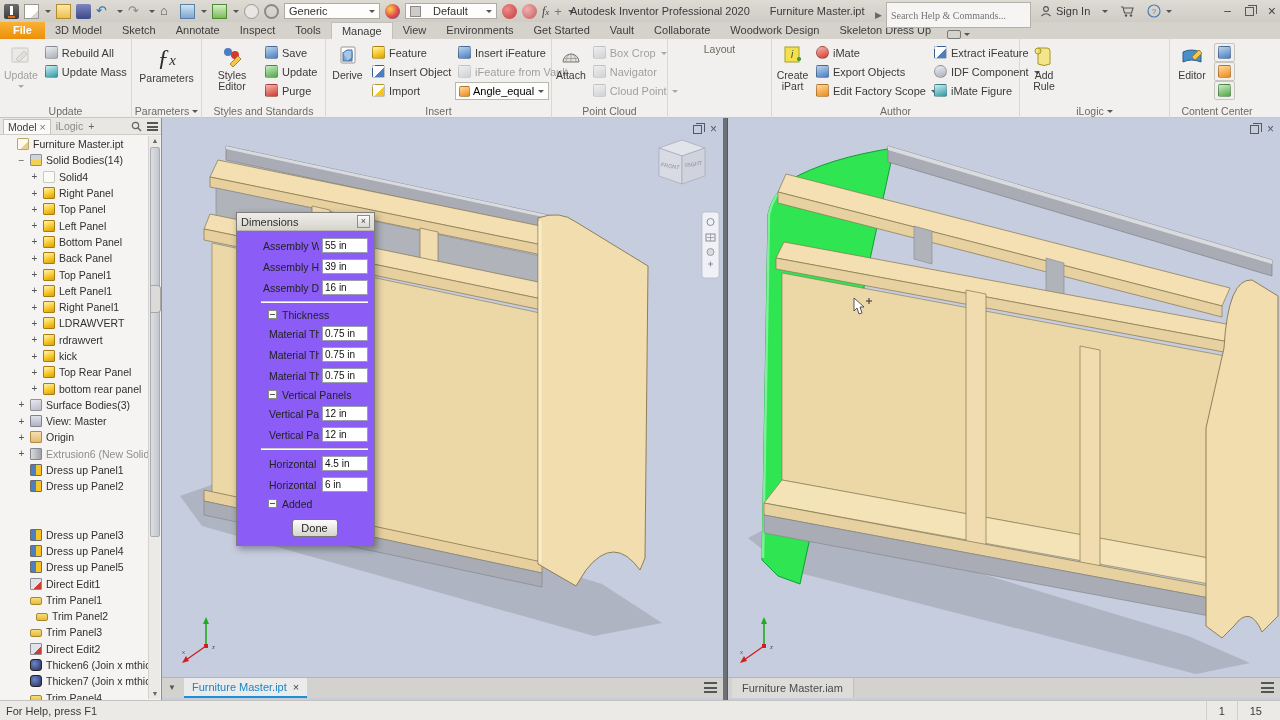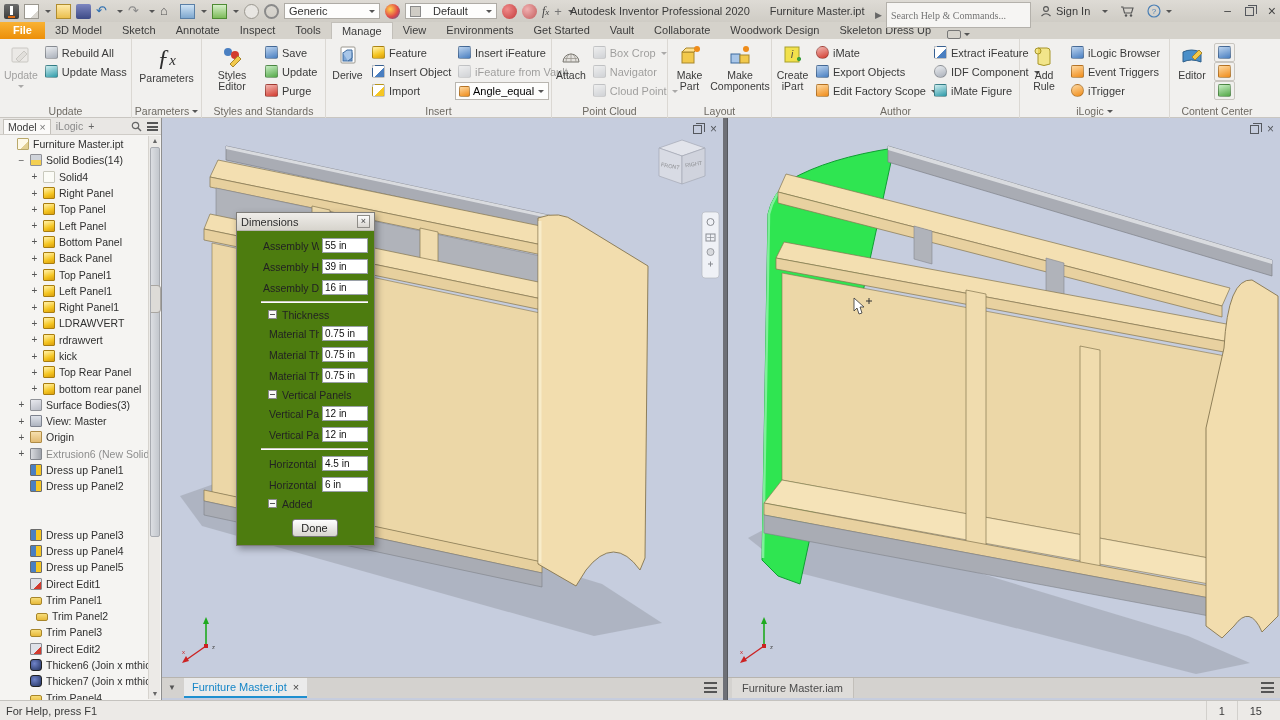--- a/index.html
+++ b/index.html
@@ -75,21 +75,21 @@
   #vp-divider{position:absolute;left:723px;top:118px;width:4px;height:582px;background:#6e7077;z-index:12}
   .vtabbar{position:absolute;left:0;bottom:2px;width:100%;height:21px;background:#d4d2cf;border-top:1px solid #b7b4af;display:flex;align-items:flex-end;font-size:11px}
   .doc-tab-active{height:20px;background:#ebebeb;color:#1586c8;display:flex;align-items:center;gap:6px;padding:0 8px;border-bottom:2px solid #1e8fd0;margin-left:22px}
   .doc-tab-inactive{height:20px;background:#dedcd9;color:#4a4a4a;display:flex;align-items:center;padding:0 10px;margin-left:4px;border-right:1px solid #c2bfba}
   .hamburger{position:absolute;right:6px;bottom:5px;width:13px;height:11px;border-top:2px solid #555;border-bottom:2px solid #555}
   .hamburger:before{content:"";display:block;margin-top:2.5px;border-top:2px solid #555}
   .wctl{position:absolute;top:4px;display:flex;gap:8px;align-items:center;color:#55585e;font-size:12px;z-index:5}
   .resticon{width:9px;height:9px;border:1px solid #55585e;position:relative;background:transparent}
   .resticon:before{content:"";position:absolute;left:2px;top:-3px;width:8px;height:8px;border:1px solid #55585e;border-bottom:none;border-left:none}
   
-  #dlg{position:absolute;left:236px;top:212px;width:139px;background:#4d7c0f;border:1px solid #7f7d79;box-shadow:2px 3px 7px rgba(0,0,0,.35);z-index:30}
+  #dlg{position:absolute;left:236px;top:212px;width:139px;background:#8b5cf6;border:1px solid #7f7d79;box-shadow:2px 3px 7px rgba(0,0,0,.35);z-index:30}
   #dlg-title{height:18px;background:linear-gradient(#efede9,#d7d4cd);border-bottom:1px solid #b9b6b0;display:flex;align-items:center;padding:0 4px;font-size:11px;color:#2e2e2e}
   #dlg-close{margin-left:auto;width:13px;height:13px;background:linear-gradient(#fdfdfd,#d9d6d0);border:1px solid #8f8d88;font-size:9px;line-height:11px;text-align:center;color:#444}
   #dlg-body{padding:4px 6px 5px 24px}
   .drow{display:flex;align-items:center;height:21px;gap:3px}
   .dlabel{flex:1;font-size:10.5px;color:#222;white-space:nowrap;overflow:hidden}
   .dinput{width:46px;height:15px;font-size:10px;border:1px solid #9aa0a8;padding:0 2px;background:#fff;color:#111;font-family:"Liberation Sans",sans-serif;flex:none}
   .dsec{display:flex;align-items:center;height:17px;gap:5px;padding-left:7px;font-size:10.5px;color:#222}
   .minusbox{width:9px;height:9px;border:1px solid #8a8a8a;background:#f8f8f6;position:relative;flex:none}
   .minusbox:before{content:"";position:absolute;left:1px;right:1px;top:3px;border-top:1px solid #555}
   .dhr{border-top:1px solid #cfccc6;border-bottom:1px solid #fff;margin:3px 0}
@@ -336,38 +336,20 @@
             <span class="ddarrow"></span>
           </div>
       </div>
     </div>
     <div class="rlabel">
         <span>Point Cloud</span>
       </div>
   </div>
 
   <div class="rgroup" style="width:104px">
-    <div class="rbody" style="justify-content:center;width:100%">
-      <div class="bbtn" style="width:42px">
-        <svg width="24" height="24" viewBox="0 0 24 24">
-            <rect x="4" y="8" width="12" height="11" fill="#f2c94c" stroke="#a8862a"></rect>
-            <path d="M4 8 l4-4 12 0 -4 4z" fill="#ffe08a" stroke="#a8862a"></path>
-            <circle cx="19" cy="5" r="3" fill="#ef8c1a"></circle>
-          </svg>
-        <span>Make Part</span>
-      </div>
-      <div class="bbtn" style="width:58px">
-        <svg width="24" height="24" viewBox="0 0 24 24">
-            <rect x="3" y="10" width="9" height="9" fill="#a8c6e8" stroke="#3d6a9e"></rect>
-            <rect x="12" y="11" width="9" height="8" fill="#f2c94c" stroke="#a8862a"></rect>
-            <circle cx="18" cy="5" r="3" fill="#ef8c1a"></circle>
-          </svg>
-        <span>Make Components</span>
-      </div>
-    </div>
     <div class="rlabel">
         <span>Layout</span>
       </div>
   </div>
 
   <div class="rgroup" style="width:248px">
     <div class="rbody">
       <div class="bbtn" style="width:46px">
         <svg width="24" height="24" viewBox="0 0 24 24">
             <rect x="4" y="3" width="14" height="15" fill="#f2e14c" stroke="#a8a02a"></rect>
@@ -413,34 +395,20 @@
   </div>
 
   <div class="rgroup" style="width:150px">
     <div class="rbody">
       <div class="bbtn" style="width:44px">
         <svg width="24" height="24" viewBox="0 0 24 24">
             <path d="M6 4 q-3 0 -3 3 q0 3 3 3 l0 10 q6 3 12 0 l0-13 q0-3 -3-3 z" fill="#f2e58a" stroke="#a8962a"></path>
             <path d="M6 4 q3 0 3 3 q0 3 -3 3" fill="#e8d25a" stroke="#a8962a"></path>
           </svg>
         <span>Add Rule</span>
-      </div>
-      <div class="scol">
-        <div class="sbtn">
-            <span class="ci ci-blue"></span>
-            <span>iLogic Browser</span>
-          </div>
-        <div class="sbtn">
-            <span class="ci ci-orange"></span>
-            <span>Event Triggers</span>
-          </div>
-        <div class="sbtn">
-            <span class="ci ci-orange" style="border-radius:50%"></span>
-            <span>iTrigger</span>
-          </div>
       </div>
     </div>
     <div class="rlabel">
         <span>iLogic</span>
         <span class="ddarrow"></span>
       </div>
   </div>
 
   <div class="rgroup" style="width:94px;border-right:none">
     <div class="rbody">

